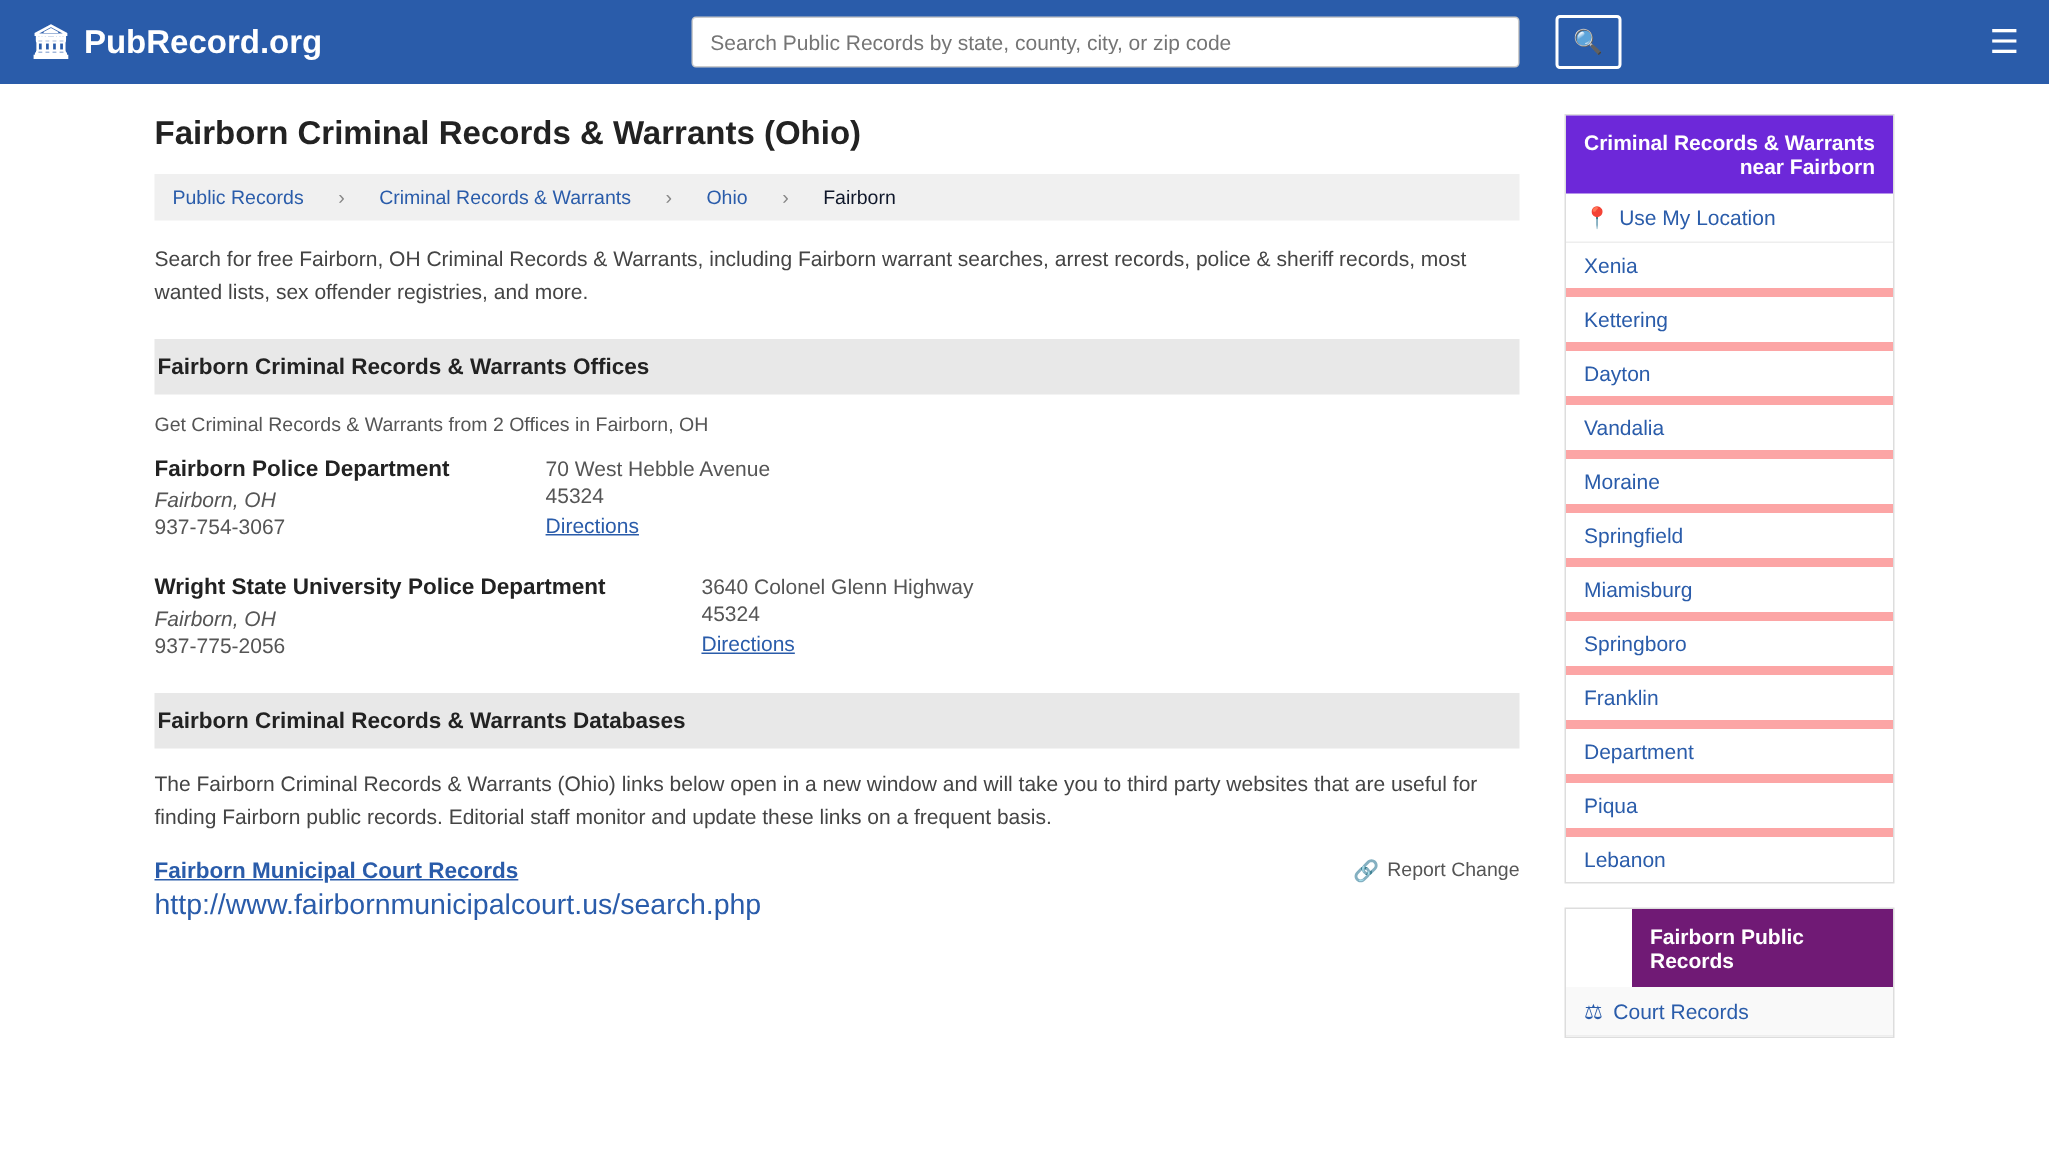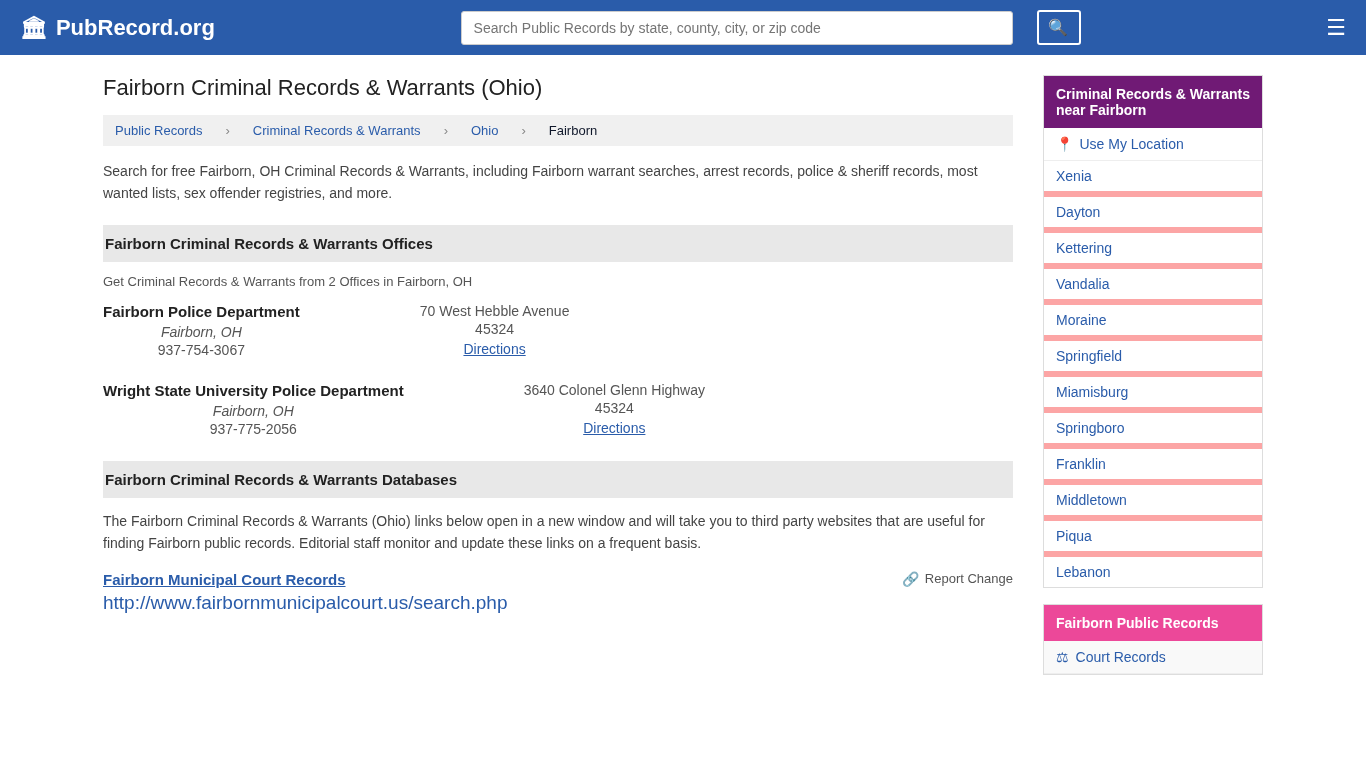--- a/index.html
+++ b/index.html
@@ -70,21 +70,21 @@
       gap: 30px;
     }
 
     
     #content {
       flex: 1;
     }
 
     #page-title {
       font-size: 22px;
-      font-weight: normal;
+      font-weight: bold;
       color: #222;
       margin-bottom: 14px;
     }
 
     
     #breadcrumb {
       background: #f0f0f0;
       padding: 8px 12px;
       font-size: 13px;
       color: #555;
@@ -146,23 +146,22 @@
       font-size: 14px;
       margin-bottom: 2px;
       font-style: italic;
     }
     .office-phone {
       color: #555;
       font-size: 14px;
     }
     .office-row {
       display: flex;
-      gap: 120px;
+      gap: 64px;
       align-items: flex-start;
-      text-align: center;
     }
     .office-left {}
     .office-right {
       color: #555;
       font-size: 14px;
     }
     .office-address {
       font-size: 14px;
       color: #555;
       margin-bottom: 2px;
@@ -221,61 +220,63 @@
       font-size: 14px;
     }
 
     
     #sidebar {
       width: 220px;
       flex-shrink: 0;
     }
 
     .sidebar-section-header {
+      background: #6d28d9;
+      color: #fff;
+      padding: 10px 12px;
+      font-size: 14px;
+      font-weight: bold;
+      margin-bottom: 0;
+      text-align: right;
+    }
+
+    .sidebar-section {
+      border: 1px solid #ddd;
+      margin-bottom: 16px;
+    }
+
+    .sidebar-use-location {
+      display: flex;
+      align-items: center;
+      gap: 6px;
+      padding: 8px 12px;
+      color: #2a5caa;
+      font-size: 14px;
+      cursor: pointer;
+      border-bottom: 1px solid #eee;
+    }
+
+    .sidebar-item {
+      padding: 7px 12px;
+      color: #2a5caa;
+      font-size: 14px;
+      cursor: pointer;
+      border-bottom: 6px solid #fca5a5;
+    }
+    .sidebar-item:last-child {
+      border-bottom: none;
+    }
+
+    .sidebar-section-header2 {
       background: #701a75;
       color: #fff;
       padding: 10px 12px;
       font-size: 14px;
       font-weight: bold;
-      margin-bottom: 0;
-    }
-
-    .sidebar-section {
-      border: 1px solid #ddd;
-      margin-bottom: 16px;
-    }
-
-    .sidebar-use-location {
-      display: flex;
-      align-items: center;
-      gap: 6px;
-      padding: 8px 12px;
-      color: #2a5caa;
-      font-size: 14px;
-      cursor: pointer;
-      border-bottom: 1px solid #eee;
-    }
-
-    .sidebar-item {
-      padding: 7px 12px;
-      color: #2a5caa;
-      font-size: 14px;
-      cursor: pointer;
-      border-bottom: 6px solid #fca5a5;
-    }
-    .sidebar-item:last-child {
-      border-bottom: none;
-    }
-
-    .sidebar-section-header2 {
-      background: #ec4899;
-      color: #fff;
-      padding: 10px 12px;
-      font-size: 14px;
-      font-weight: bold;
+      margin-left: 44px;
     }
 
     .sidebar-pub-records {
       border: 1px solid #ddd;
     }
 
     .sidebar-pub-item {
       display: flex;
       align-items: center;
       gap: 7px;
@@ -379,29 +380,29 @@
 
     <div class="sidebar-section">
       <div class="sidebar-section-header">Criminal Records &amp; Warrants near Fairborn</div>
 
       <div class="sidebar-use-location">
         <span>📍</span>
         <span>Use My Location</span>
       </div>
 
       <div class="sidebar-item">Xenia</div>
+      <div class="sidebar-item">Kettering</div>
       <div class="sidebar-item">Dayton</div>
-      <div class="sidebar-item">Kettering</div>
       <div class="sidebar-item">Vandalia</div>
       <div class="sidebar-item">Moraine</div>
       <div class="sidebar-item">Springfield</div>
       <div class="sidebar-item">Miamisburg</div>
       <div class="sidebar-item">Springboro</div>
       <div class="sidebar-item">Franklin</div>
-      <div class="sidebar-item">Middletown</div>
+      <div class="sidebar-item">Department</div>
       <div class="sidebar-item">Piqua</div>
       <div class="sidebar-item">Lebanon</div>
     </div>
 
     <div class="sidebar-pub-records">
       <div class="sidebar-section-header2">Fairborn Public Records</div>
       <div class="sidebar-pub-item">
         <span>⚖</span>
         <span>Court Records</span>
       </div>

